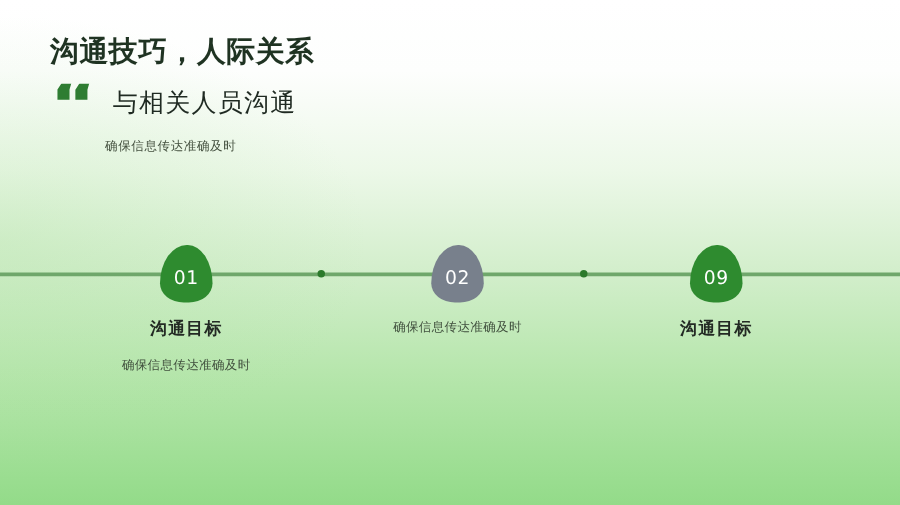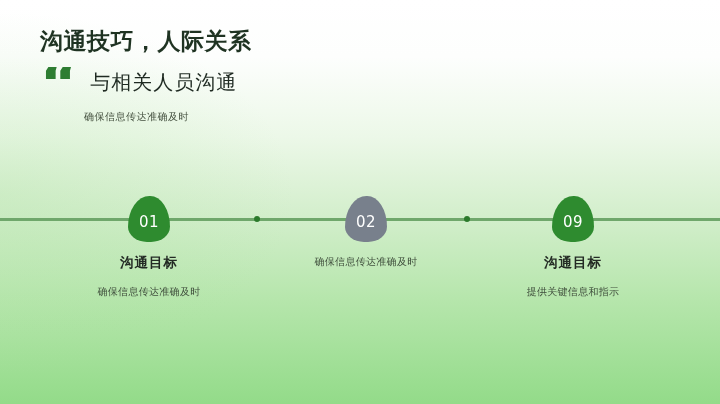--- a/index.html
+++ b/index.html
@@ -148,17 +148,16 @@
         <span class="node-number">02</span>
       </div>
       <div class="milestone-desc">确保信息传达准确及时</div>
     </div>
 
     <div class="milestone m-2">
       <div class="node" style="background: rgb(46, 139, 47);">
         <span class="node-number">09</span>
       </div>
       <div class="milestone-label">沟通目标</div>
-      <div class="milestone-desc">提供关键信息和指示</div>
     </div>
   </div>
 
 </div>
 
 </body></html>

